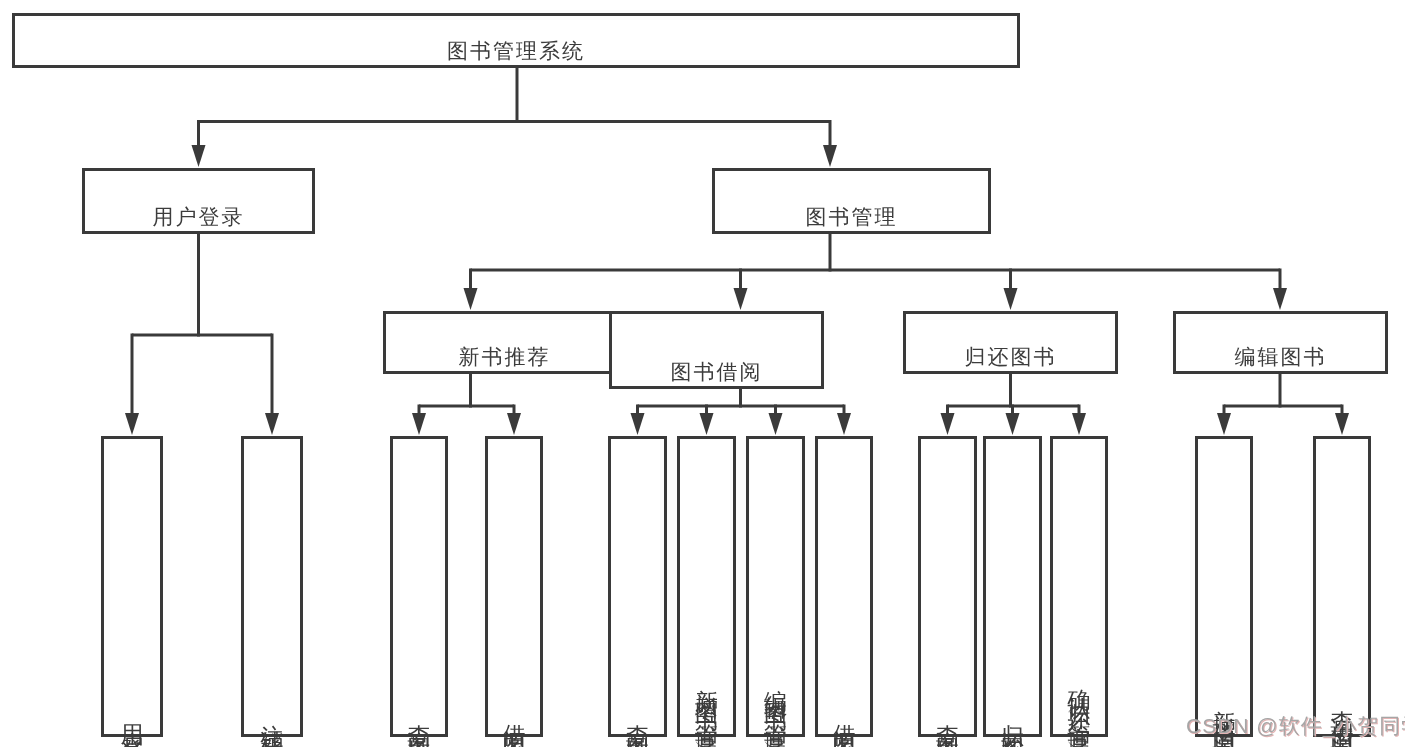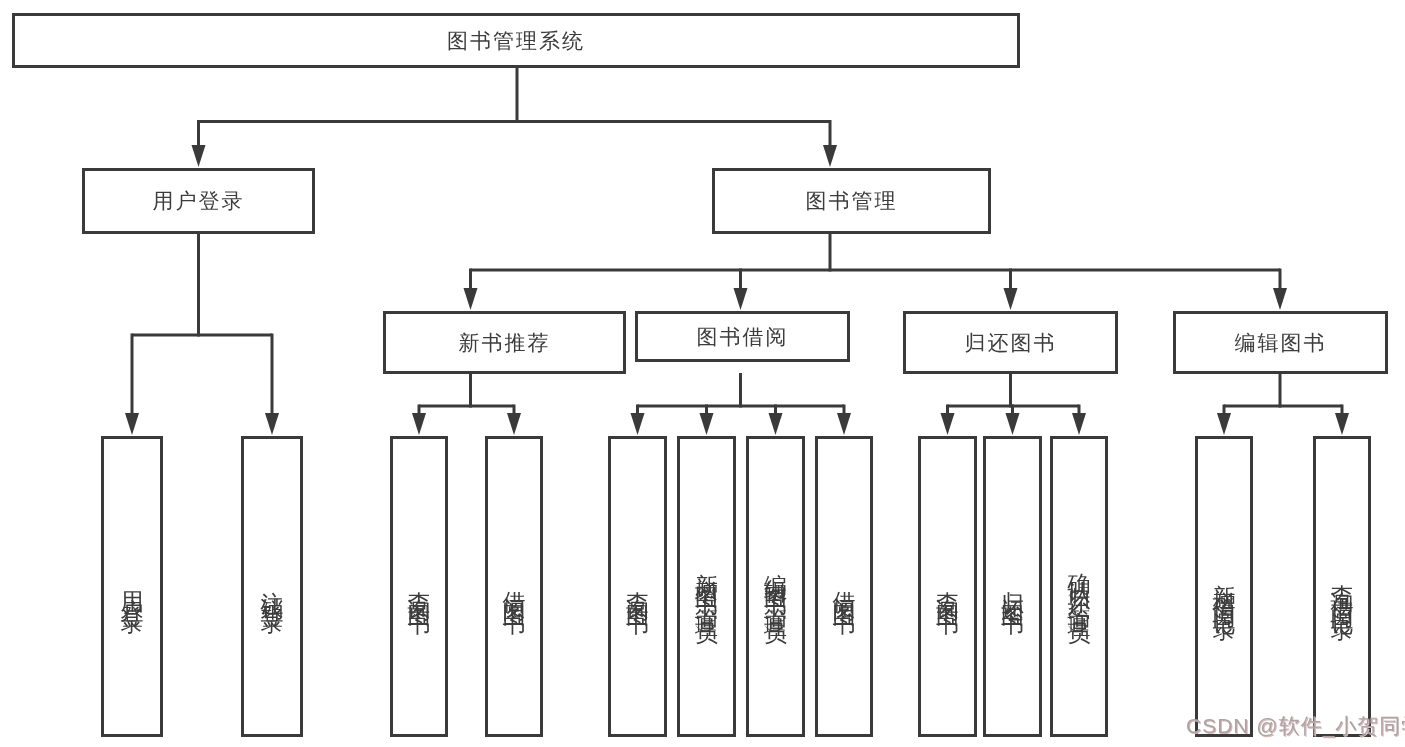--- a/index.html
+++ b/index.html
@@ -17,21 +17,21 @@
     left: 0; top: 0;
     width: 1405px; height: 747px;
     z-index: 0;
   }
   .node {
     position: absolute;
     box-sizing: border-box;
     background: #ffffff;
     border: 3px solid #3a3a3a;
     display: flex;
-    align-items: center;
+    align-items: flex-end;
     justify-content: center;
     z-index: 1;
   }
   .node .lbl {
     font-size: 21px;
     letter-spacing: 2px;
     white-space: nowrap;
   }
   .node .vlbl {
     writing-mode: vertical-rl;
@@ -128,21 +128,21 @@
   <div class="node" style="left:82px; top:168px; width:233px; height:66px;">
     <span class="lbl">用户登录</span>
   </div>
   <div class="node" style="left:712px; top:168px; width:279px; height:66px;">
     <span class="lbl">图书管理</span>
   </div>
 
   <div class="node" style="left:383px; top:311px; width:243px; height:63px;font-family:Liberation Mono, monospace;">
     <span class="lbl">新书推荐</span>
   </div>
-  <div class="node" style="left:635px; top:311px; width:215px; height:51px;">
+  <div class="node" style="left:609px; top:311px; width:215px; height:78px;">
     <span class="lbl">图书借阅</span>
   </div>
   <div class="node" style="left:903px; top:311px; width:215px; height:63px;">
     <span class="lbl">归还图书</span>
   </div>
   <div class="node" style="left:1173px; top:311px; width:215px; height:63px;">
     <span class="lbl">编辑图书</span>
   </div>
 
   <div class="node" style="left:101px; top:436px; width:62px; height:301px;">

